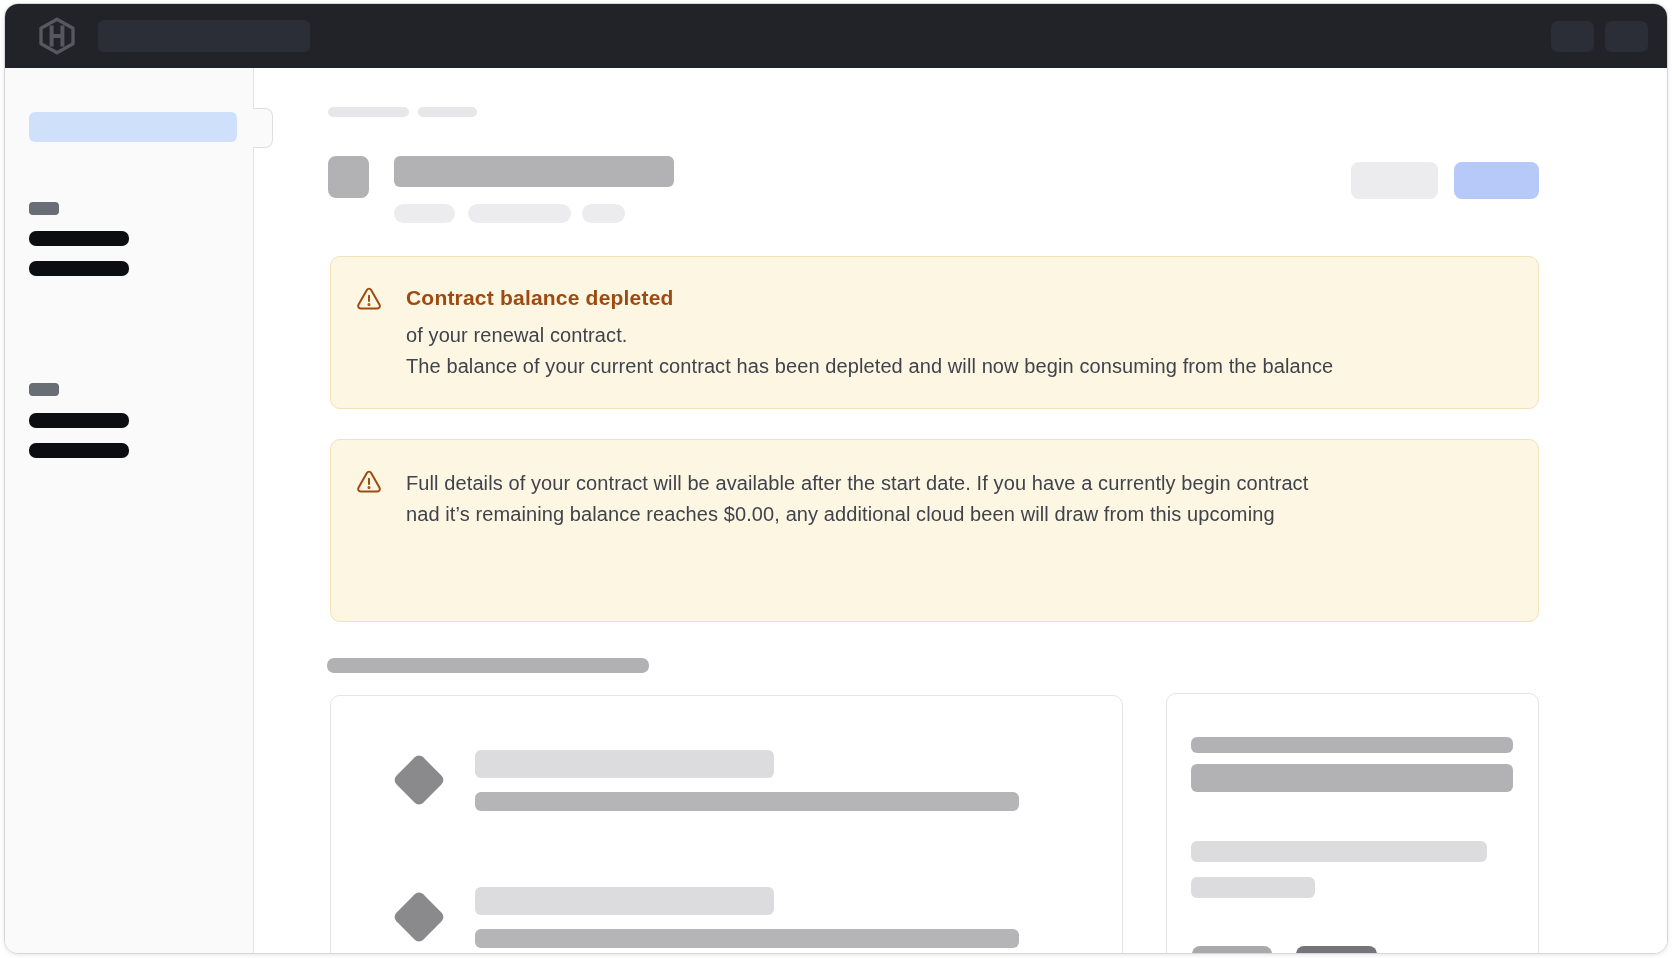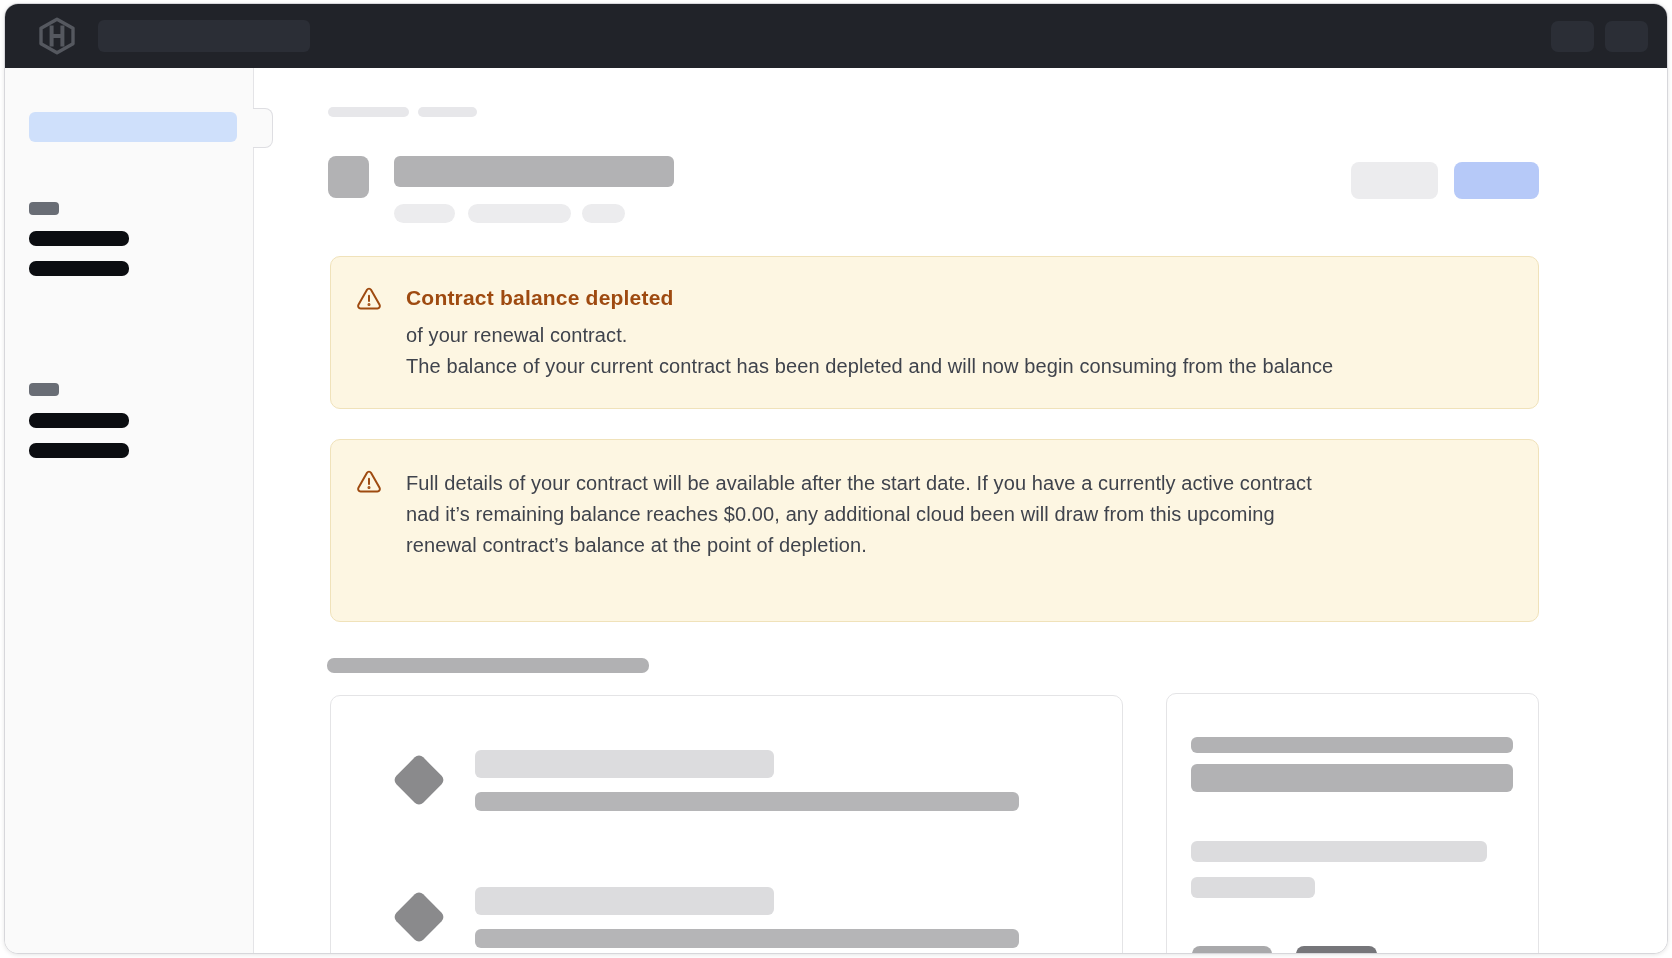--- a/index.html
+++ b/index.html
@@ -120,23 +120,22 @@
         </div>
       </div>
 
       <div class="alert alert-2">
         <svg class="alert-icon" viewBox="0 0 24 24" fill="none" stroke="currentColor" stroke-width="1.7" stroke-linecap="round" stroke-linejoin="round">
           <path d="M10.29 4.1 2.95 17.02c-.79 1.39.21 3.12 1.81 3.12h14.48c1.6 0 2.6-1.73 1.81-3.12L13.71 4.1c-.76-1.33-2.66-1.33-3.42 0Z"></path>
           <line x1="12" y1="9.3" x2="12" y2="13.8"></line>
           <circle cx="12" cy="16.8" r="0.45" fill="currentColor"></circle>
         </svg>
         <div>
-          <div class="alert-line">Full details of your contract will be available after the start date. If you have a currently active contract</div>
+          <div class="alert-line">Full details of your contract will be available after the start date. If you have a currently begin contract</div>
           <div class="alert-line">nad it’s remaining balance reaches $0.00, any additional cloud been will draw from this upcoming</div>
-          <div class="alert-line">renewal contract’s balance at the point of depletion.</div>
         </div>
       </div>
 
       <div class="section-bar"></div>
 
       <div class="card card-left">
         <div class="diamond" style="left:69px; top:65px;"></div>
         <div class="bar bar-light" style="left:144px; top:54px; width:299px; height:28px;"></div>
         <div class="bar bar-med" style="left:144px; top:96px; width:544px; height:19px;"></div>
 

